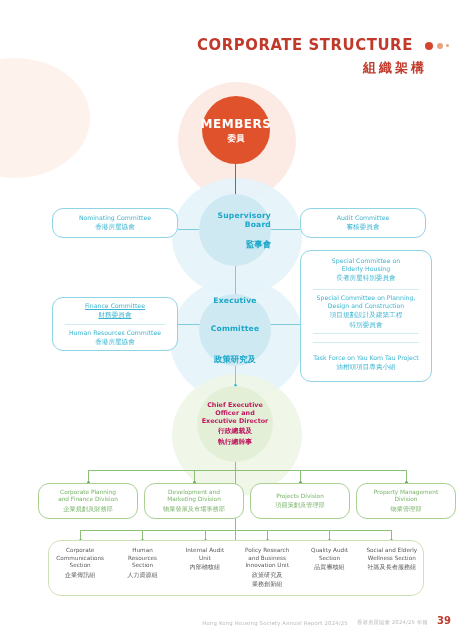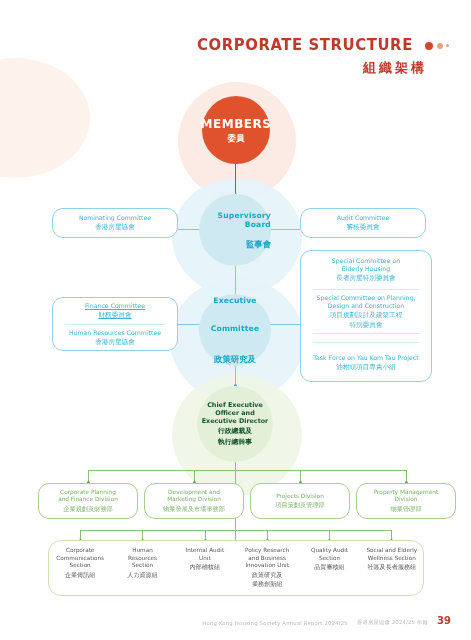--- a/index.html
+++ b/index.html
@@ -45,21 +45,21 @@
   .c-members .zh{font-size:8.5px;font-weight:bold;margin-top:2px;}
 
   .c-sup{left:199px;top:194px;width:72px;height:72px;background:#cfe9f3;color:#1ba7c8;align-items:flex-end;}
   .c-sup .en{font-size:7.6px;font-weight:bold;letter-spacing:.2px;}
   .c-sup .zh{font-size:8.4px;font-weight:bold;margin-top:10px;}
 
   .c-exec{left:199px;top:294px;width:72px;height:72px;background:#cfe9f3;color:#1ba7c8;gap:19px;}
   .c-exec .en{font-size:7.6px;font-weight:bold;letter-spacing:.2px;}
   .c-exec .zh{font-size:8.4px;font-weight:bold;margin-top:2px;}
 
-  .c-ceo{left:197px;top:386px;width:76px;height:76px;background:#e4efd8;color:#14532d;}
+  .c-ceo{left:197px;top:386px;width:76px;height:76px;background:#e4efd8;color:#be185d;}
   .c-ceo .en{font-size:6.4px;font-weight:bold;line-height:1.25;}
   .c-ceo .zh{font-size:6.8px;font-weight:bold;margin-top:2px;line-height:1.3;}
 
   
   .pill{
     position:absolute;box-sizing:border-box;
     border:1px solid #8fd3e6;border-radius:11px;
     background:#ffffff;color:#3ab4d0;
     display:flex;flex-direction:column;align-items:center;justify-content:center;
     text-align:center;padding:3px 5px;

